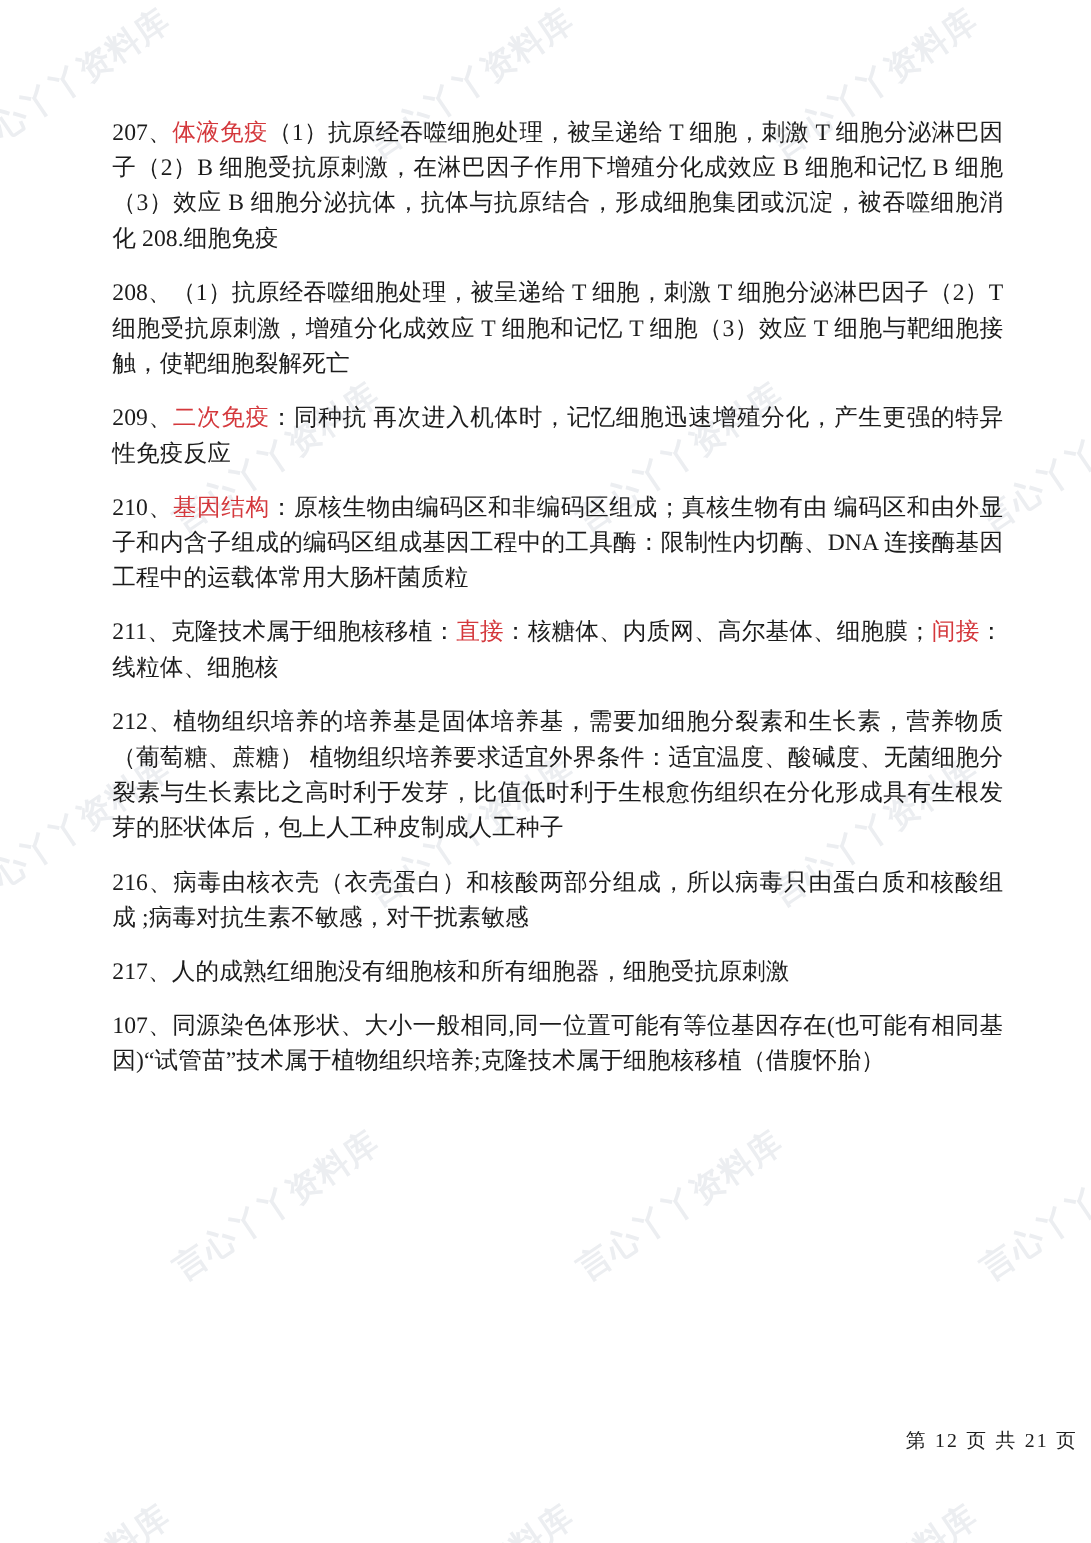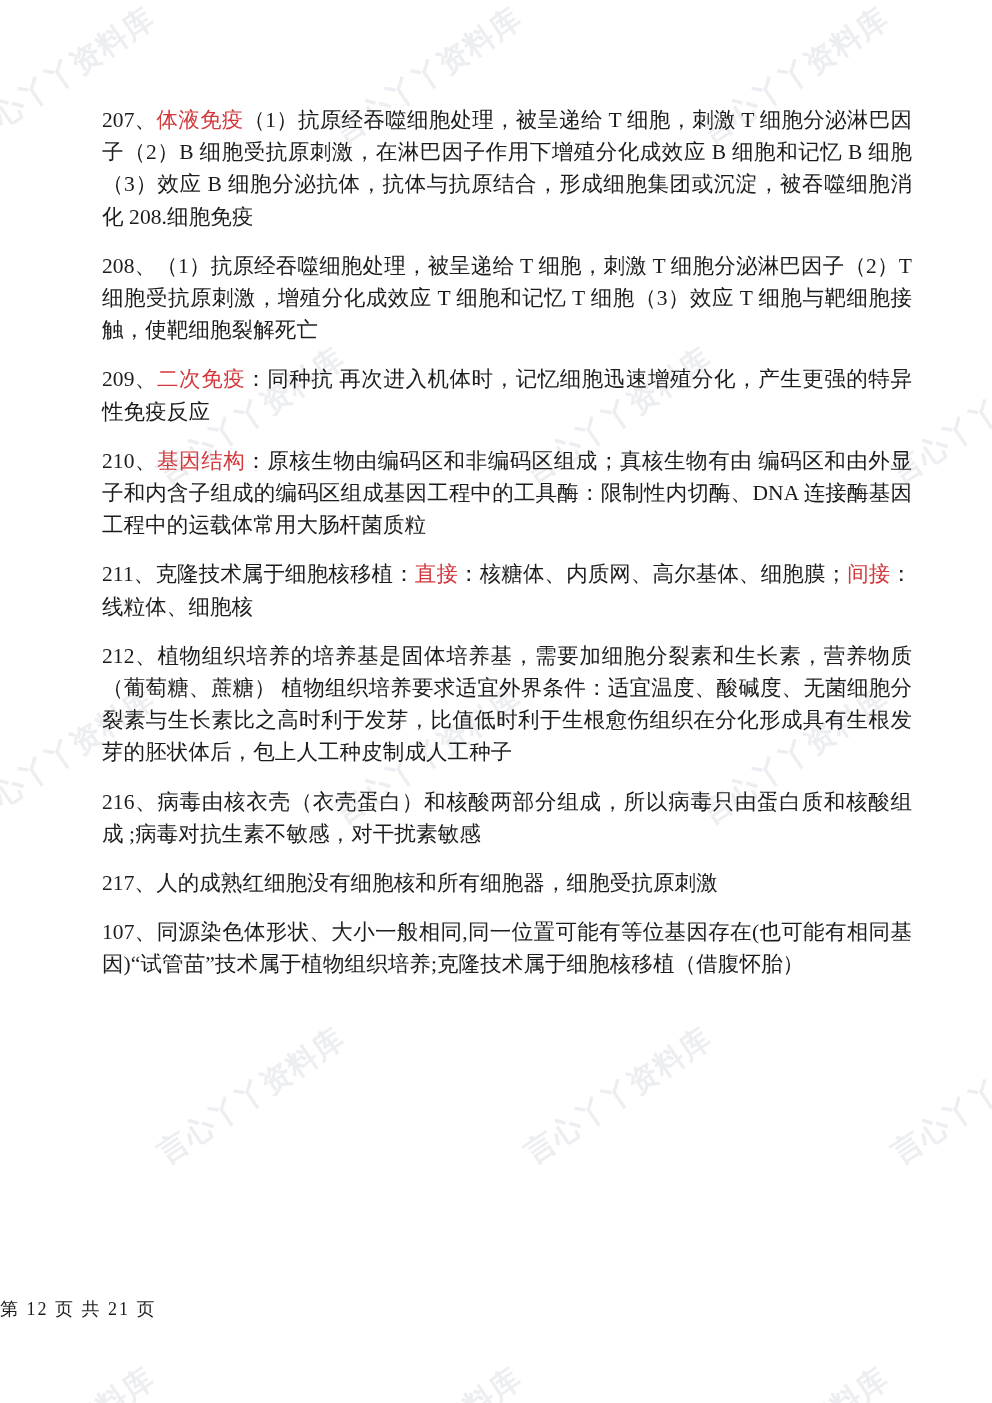--- a/index.html
+++ b/index.html
@@ -61,21 +61,21 @@
   .hl {
     color: #d4383c;
   }
 
   
   #footer {
     position: absolute;
     left: 0;
     top: 1297px;
     width: 980px;
-    text-align: left;
+    text-align: right;
     z-index: 2;
     font-family: "Liberation Serif", "DejaVu Serif", serif;
     font-size: 18px;
     color: #1c1c1c;
     letter-spacing: 2px;
   }
 </style>
 </head>
 <body>
 

